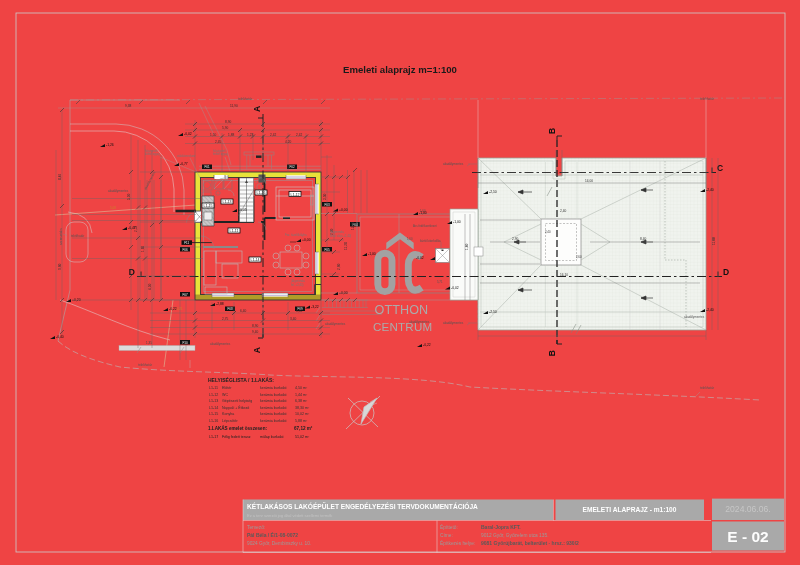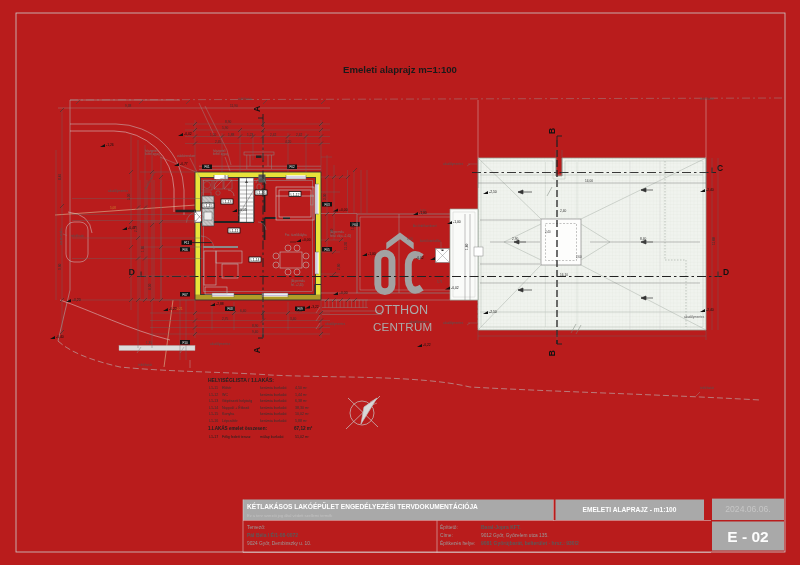--- a/index.html
+++ b/index.html
@@ -1,17 +1,17 @@
 <!DOCTYPE html>
 <html><head>
 <meta charset="utf-8">
 <style>
 html,body{margin:0;padding:0;background:#ffffff;}
 *{box-sizing:border-box;}
-.sheet{position:relative;width:800px;height:565px;background:#b91c1c;font-family:"Liberation Sans", sans-serif;}
+.sheet{position:relative;width:800px;height:565px;background:#ef4444;font-family:"Liberation Sans", sans-serif;}
 svg{position:absolute;left:0;top:0;}
 </style>
 </head>
 <body>
 <div class="sheet">
 <svg width="800" height="565" viewBox="0 0 800 565">
 <defs>
 
 <pattern id="roofgrid" width="3.4" height="3.4" patternUnits="userSpaceOnUse">
   <rect width="3.4" height="3.4" fill="#f0f3ee"></rect>

